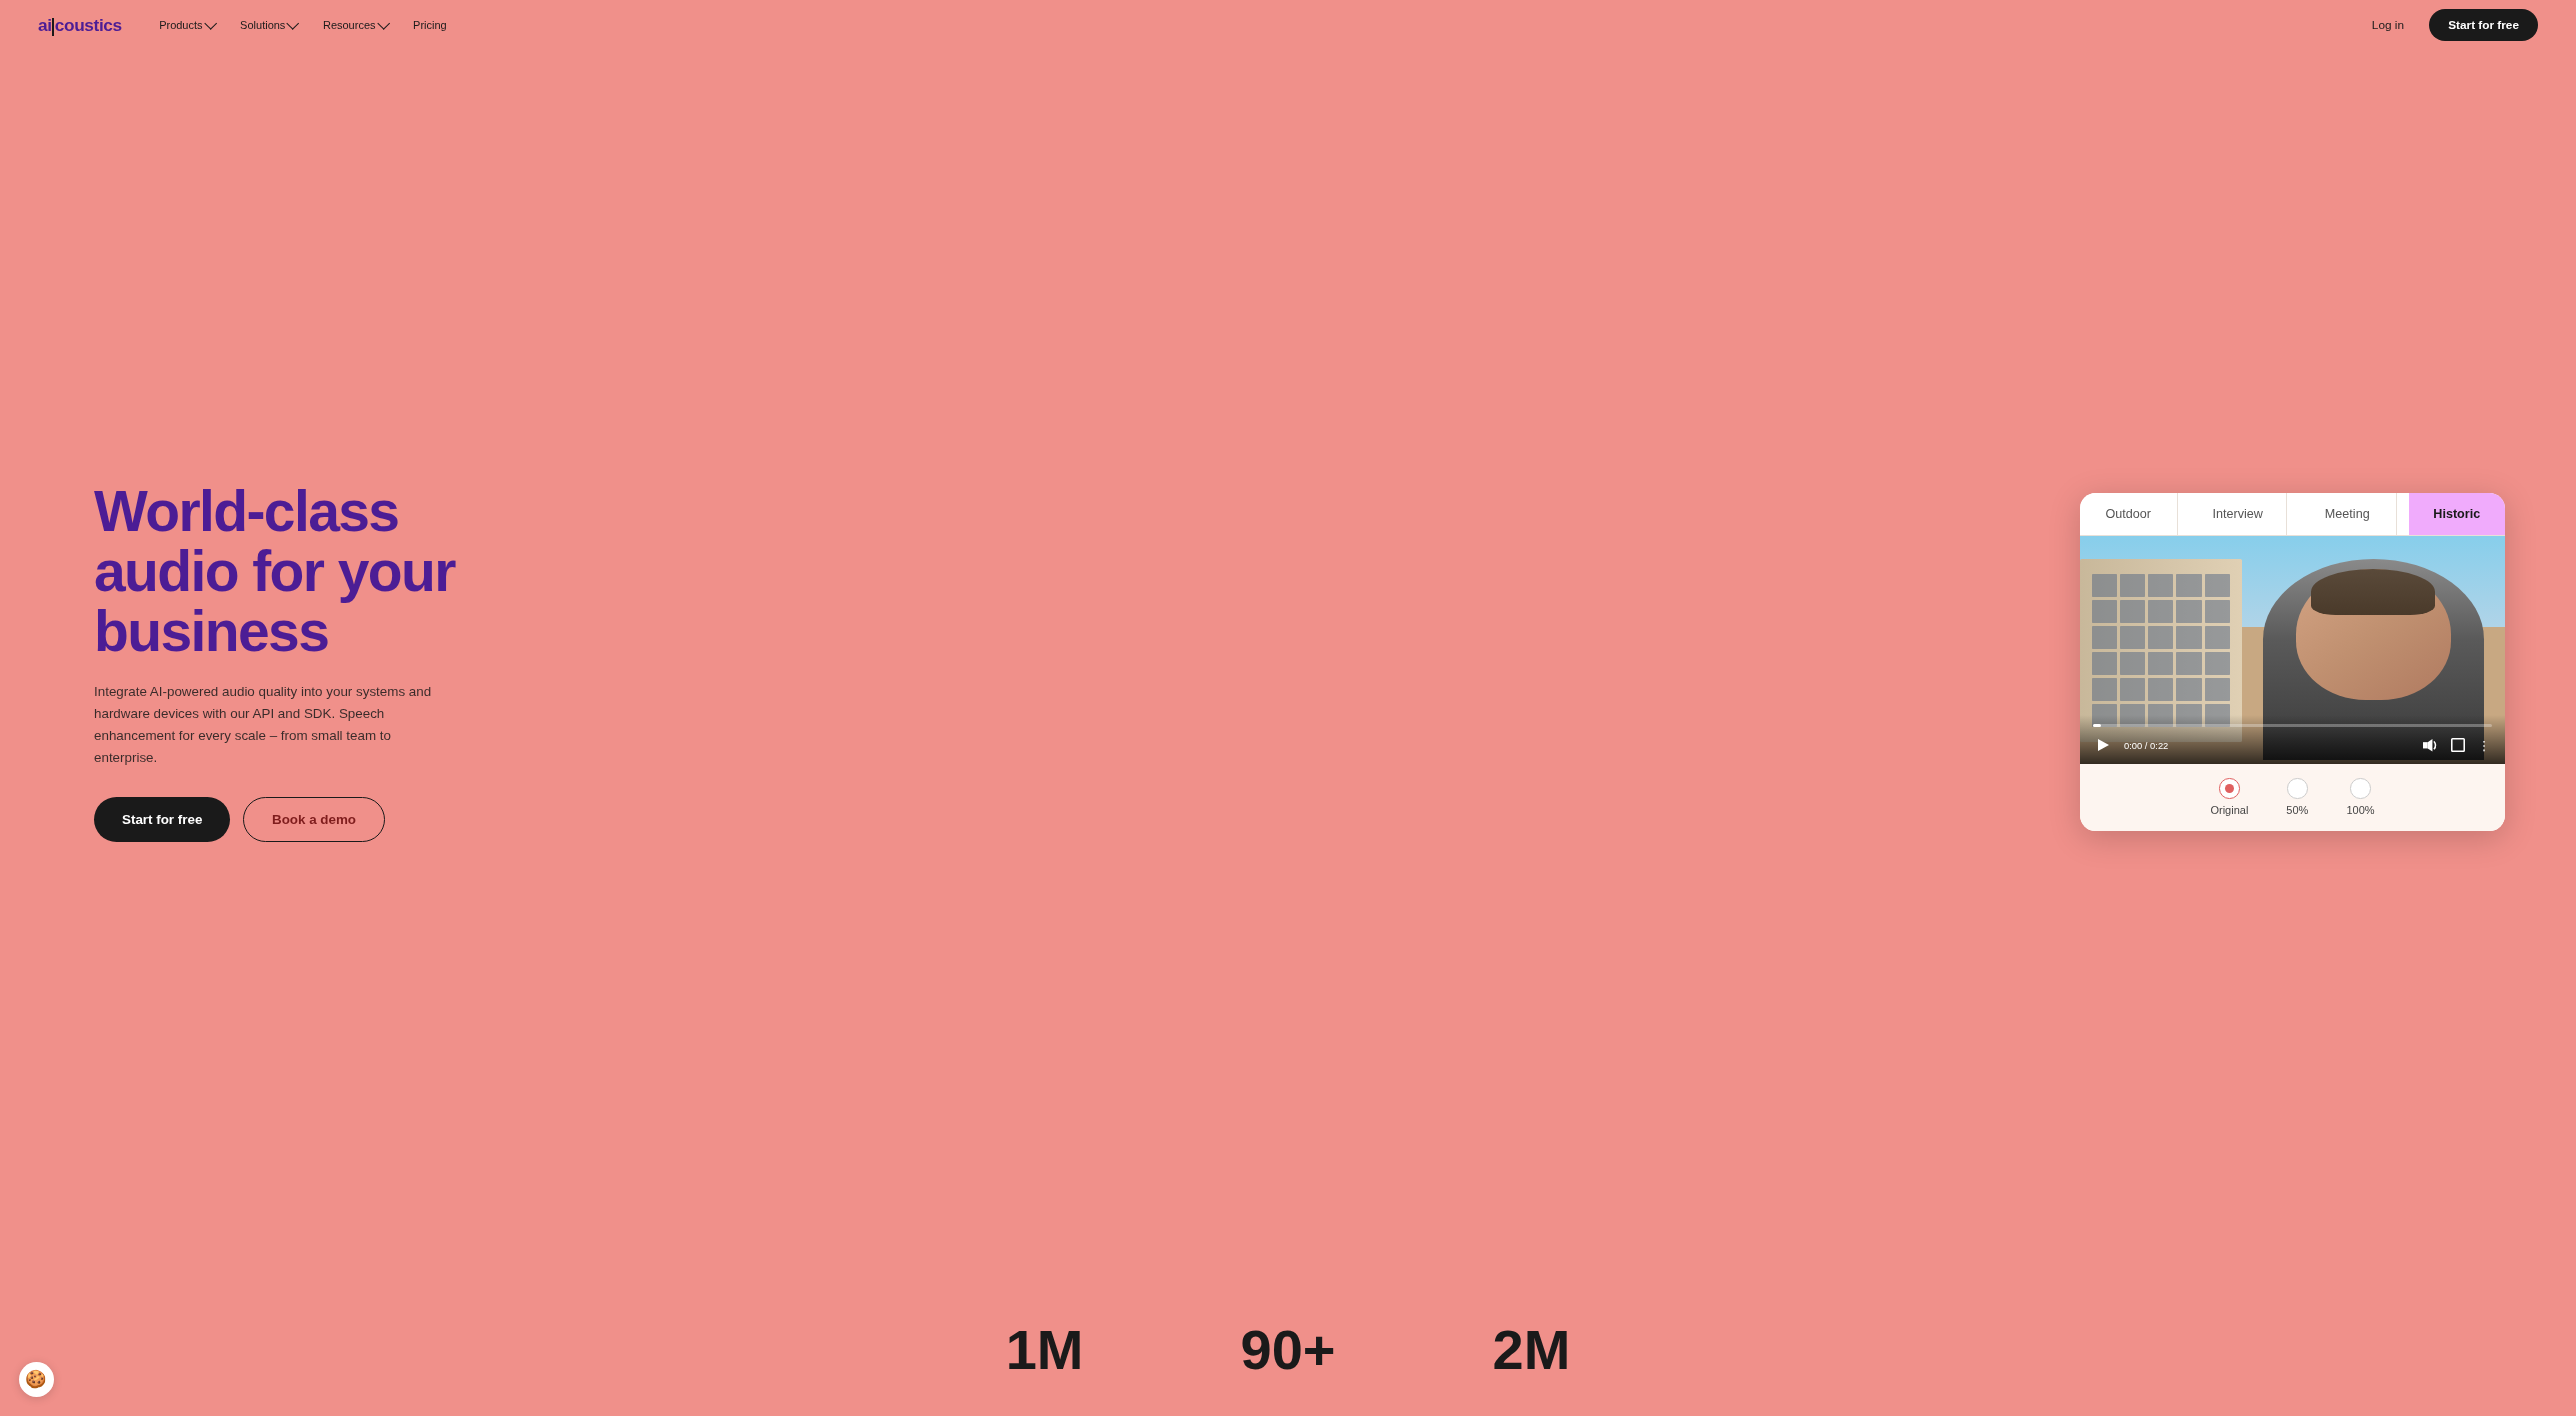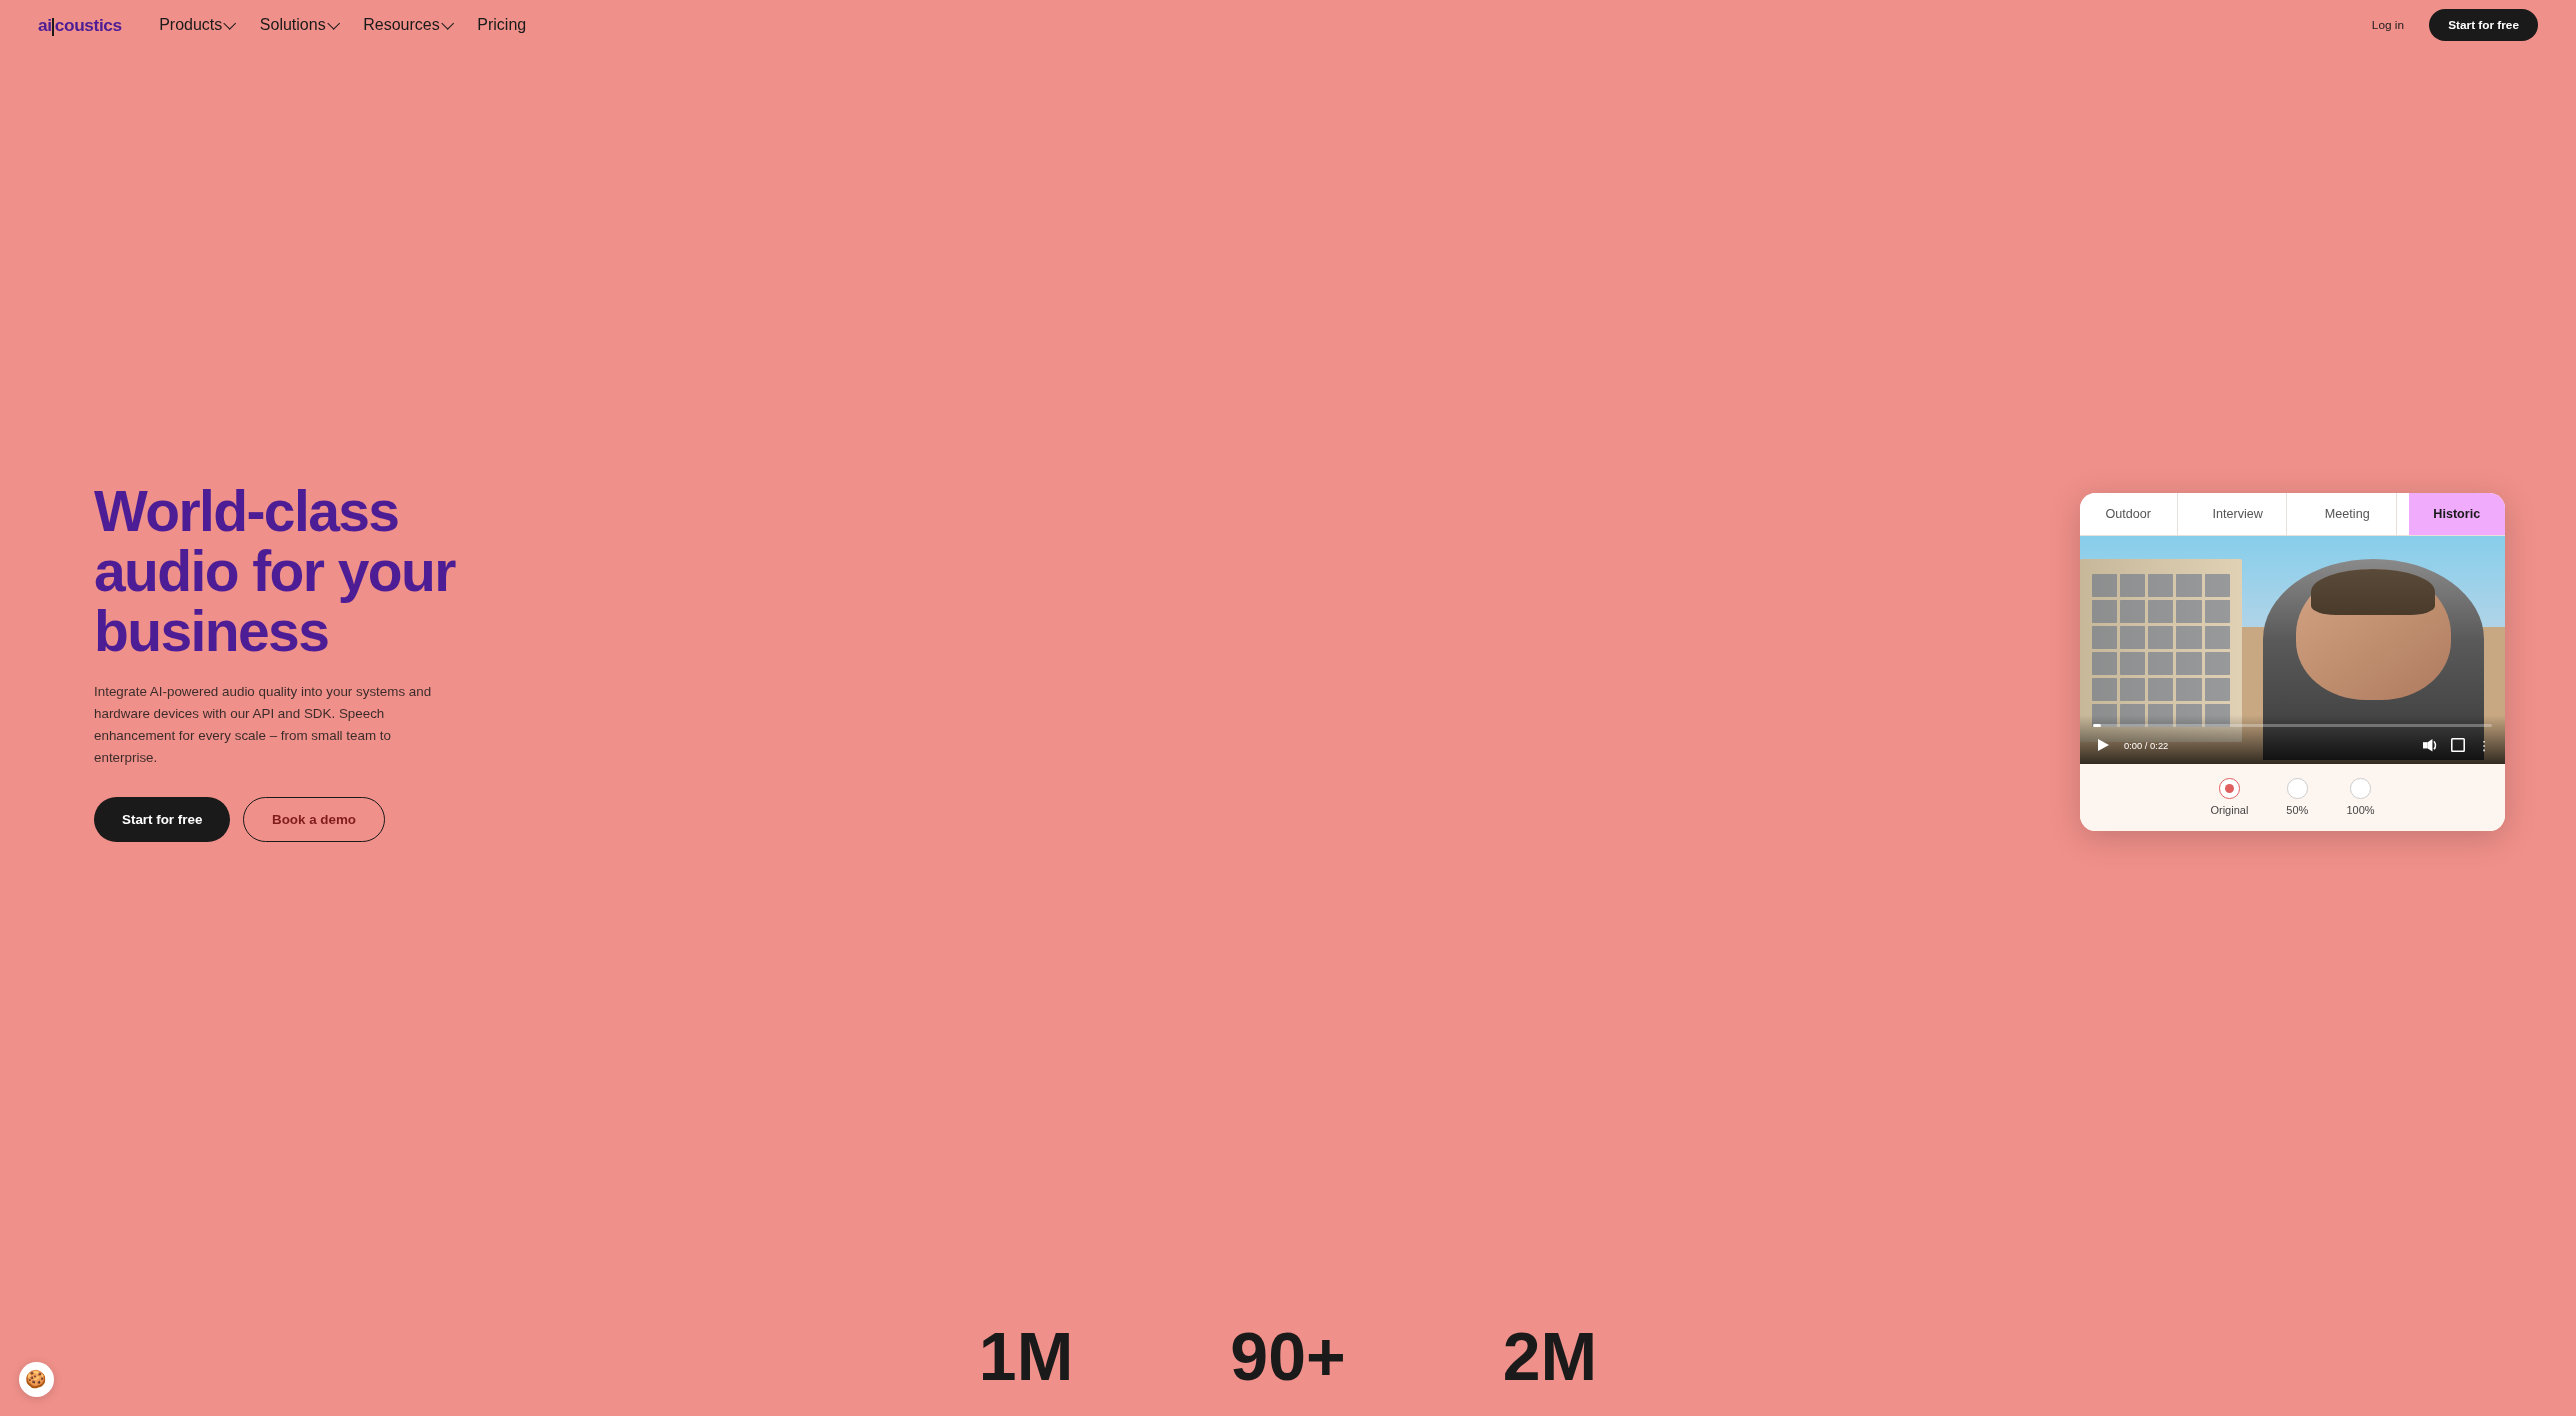--- a/index.html
+++ b/index.html
@@ -47,21 +47,21 @@
     .nav-links {
       display: flex;
       align-items: center;
       gap: 6.3px;
     }
     .nav-link {
       display: flex;
       align-items: center;
       gap: 3.1px;
       padding: 6.3px 9.4px;
-      font-size: 16px;
+      font-size: 11px;
       color: #1a1a1a;
       cursor: pointer;
       border-radius: 4.7px;
       transition: background 0.15s;
       font-weight: 500;
     }
     .chevron {
       width: 9.4px;
       height: 9.4px;
       border-right: 1.6px solid #1a1a1a;
@@ -350,21 +350,21 @@
       background: #f0908a;
       padding: 31.5px 94px;
       display: flex;
       justify-content: center;
       gap: 157px;
     }
     .stat-item {
       text-align: center;
     }
     .stat-number {
-      font-size: 68px;
+      font-size: 56px;
       font-weight: 800;
       color: #1a1a1a;
       line-height: 1;
     }
 
     
     .cookie-badge {
       position: fixed;
       bottom: 19px;
       left: 19px;

